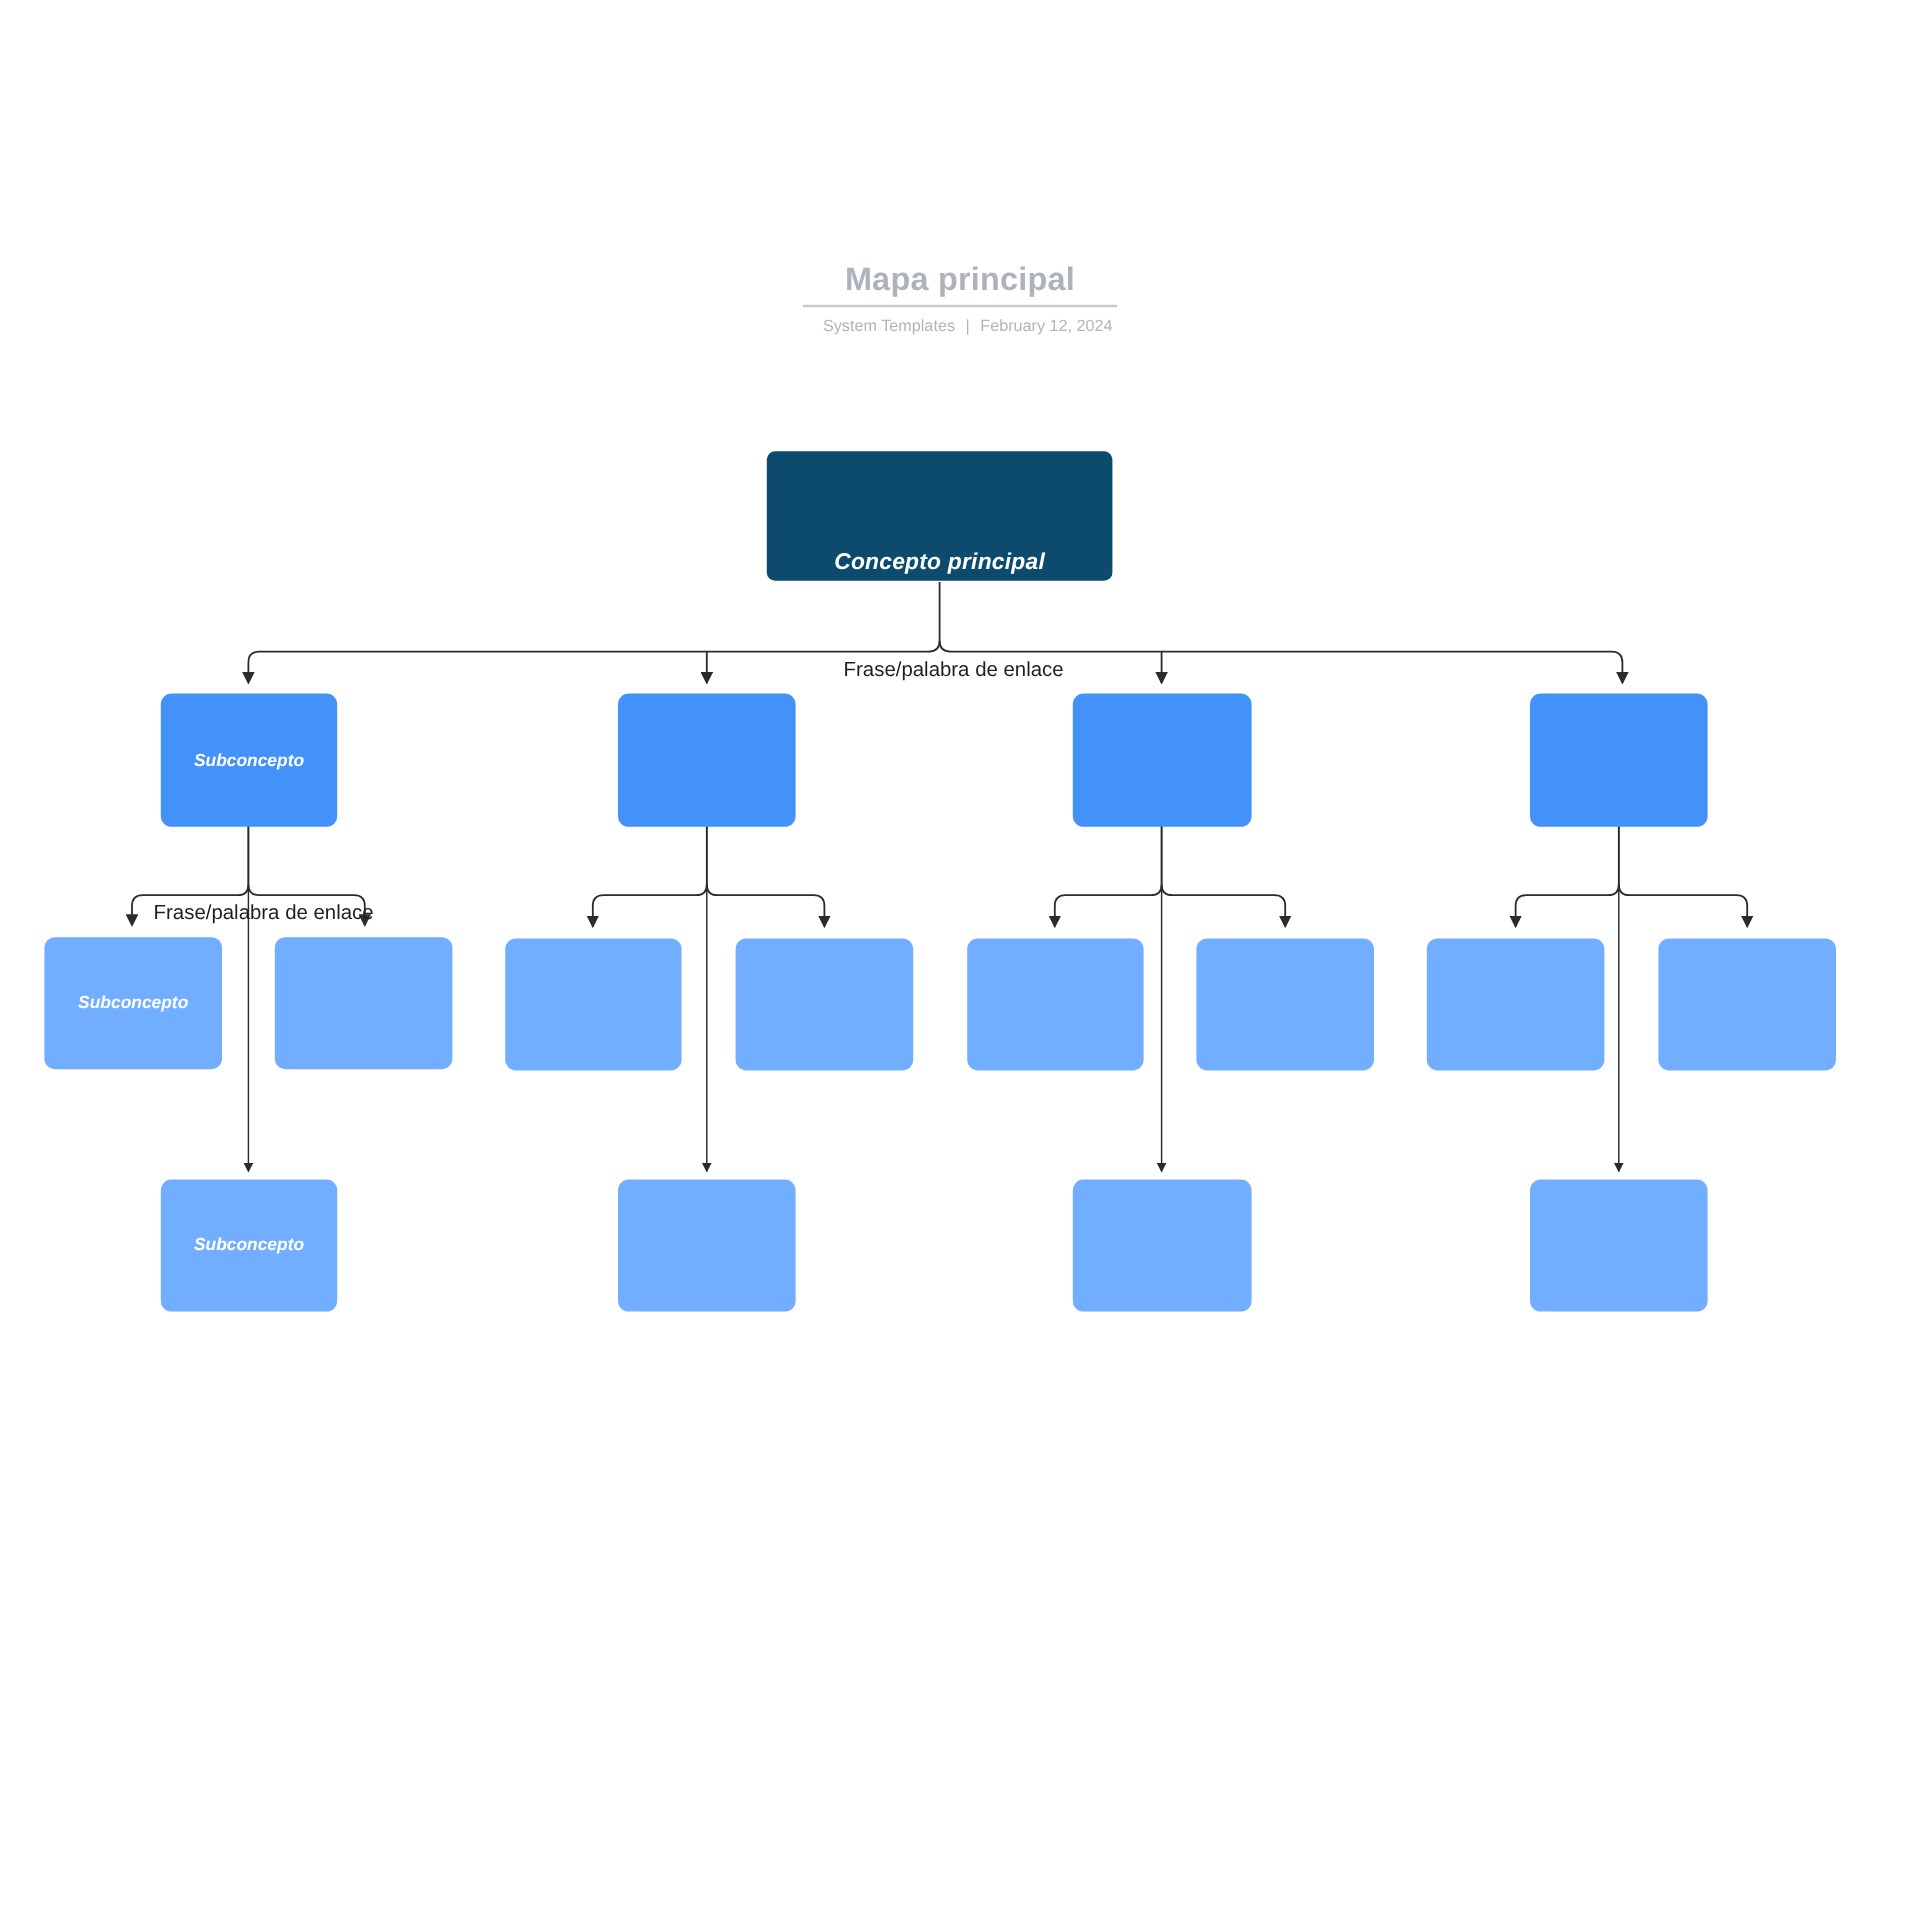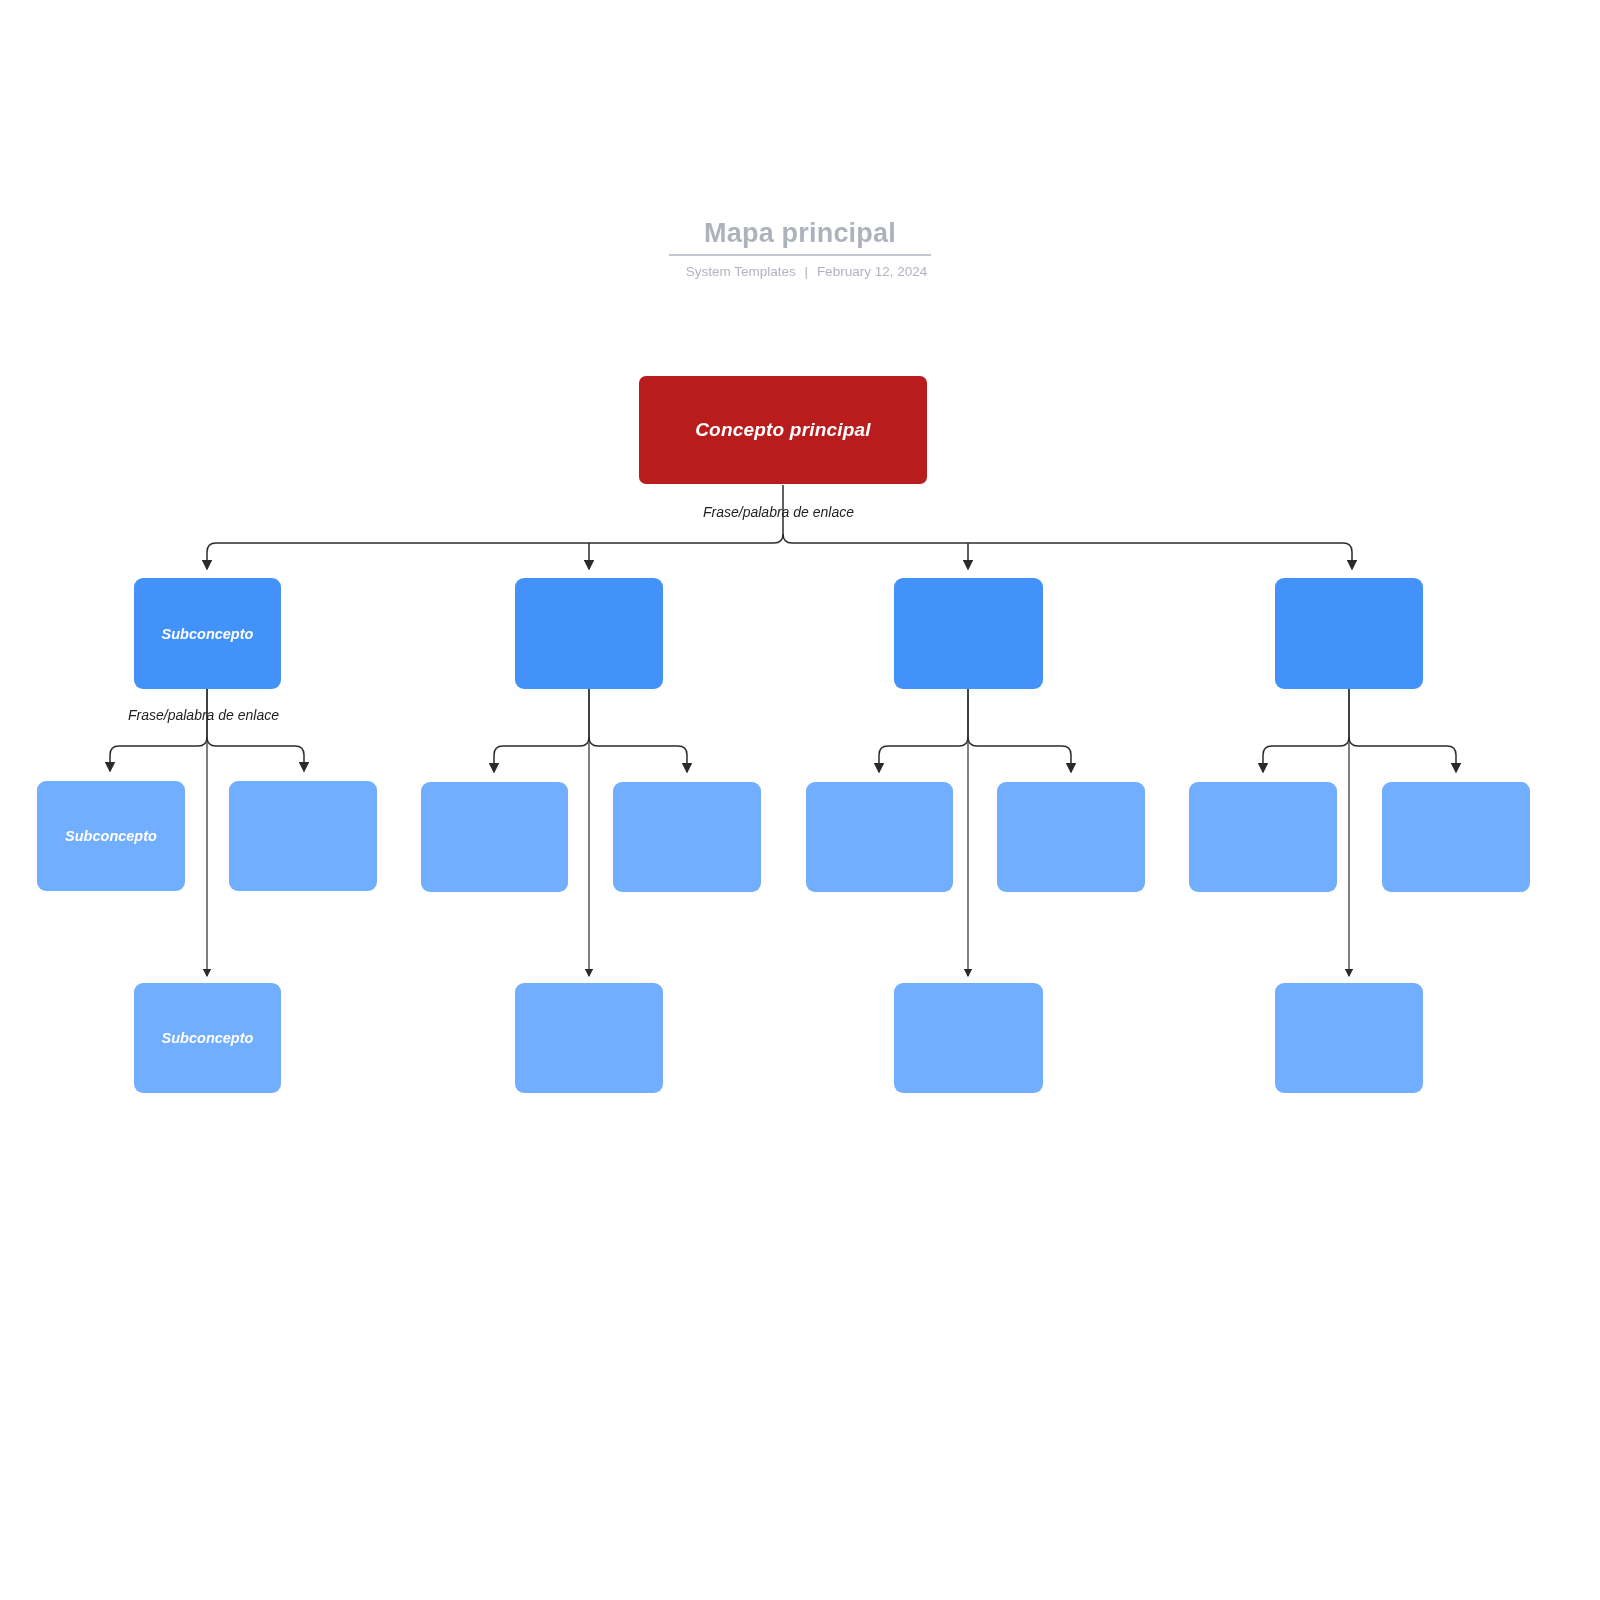--- a/index.html
+++ b/index.html
@@ -68,50 +68,51 @@
     display: flex;
     align-items: center;
     justify-content: center;
     text-align: center;
     color: #ffffff;
     border-radius: 9px;
     padding: 4px 10px;
     font-weight: bold;
   }
   .node.root {
-    background: #b91c1c;
+    background: #0c4a6e;
     border-radius: 7px;
     font-size: 19px;
     font-weight: bold;
     font-style: italic;
     letter-spacing: 0.2px;
+    align-items: flex-end;
   }
   .node.lvl2 {
     background: #4392fa;
     font-size: 14.5px;
     font-style: italic;
   }
   .node.lvl3 {
     background: #72aeff;
     font-size: 14.5px;
     font-style: italic;
   }
   .node.lvl4 {
     background: #72aeff;
     font-size: 14.5px;
     font-style: italic;
   }
   
   .link-label {
     position: absolute;
-    font-size: 14px;
-    font-style: italic;
+    font-size: 17px;
     color: #1f1f1f;
     white-space: nowrap;
     line-height: 16px;
+    margin-top: 46px;
   }
 </style>
 </head>
 <body>
 
 <div id="canvas">
 
   <div class="header">
     <div class="doc-title">Mapa principal</div>
     <div class="title-rule"></div>

